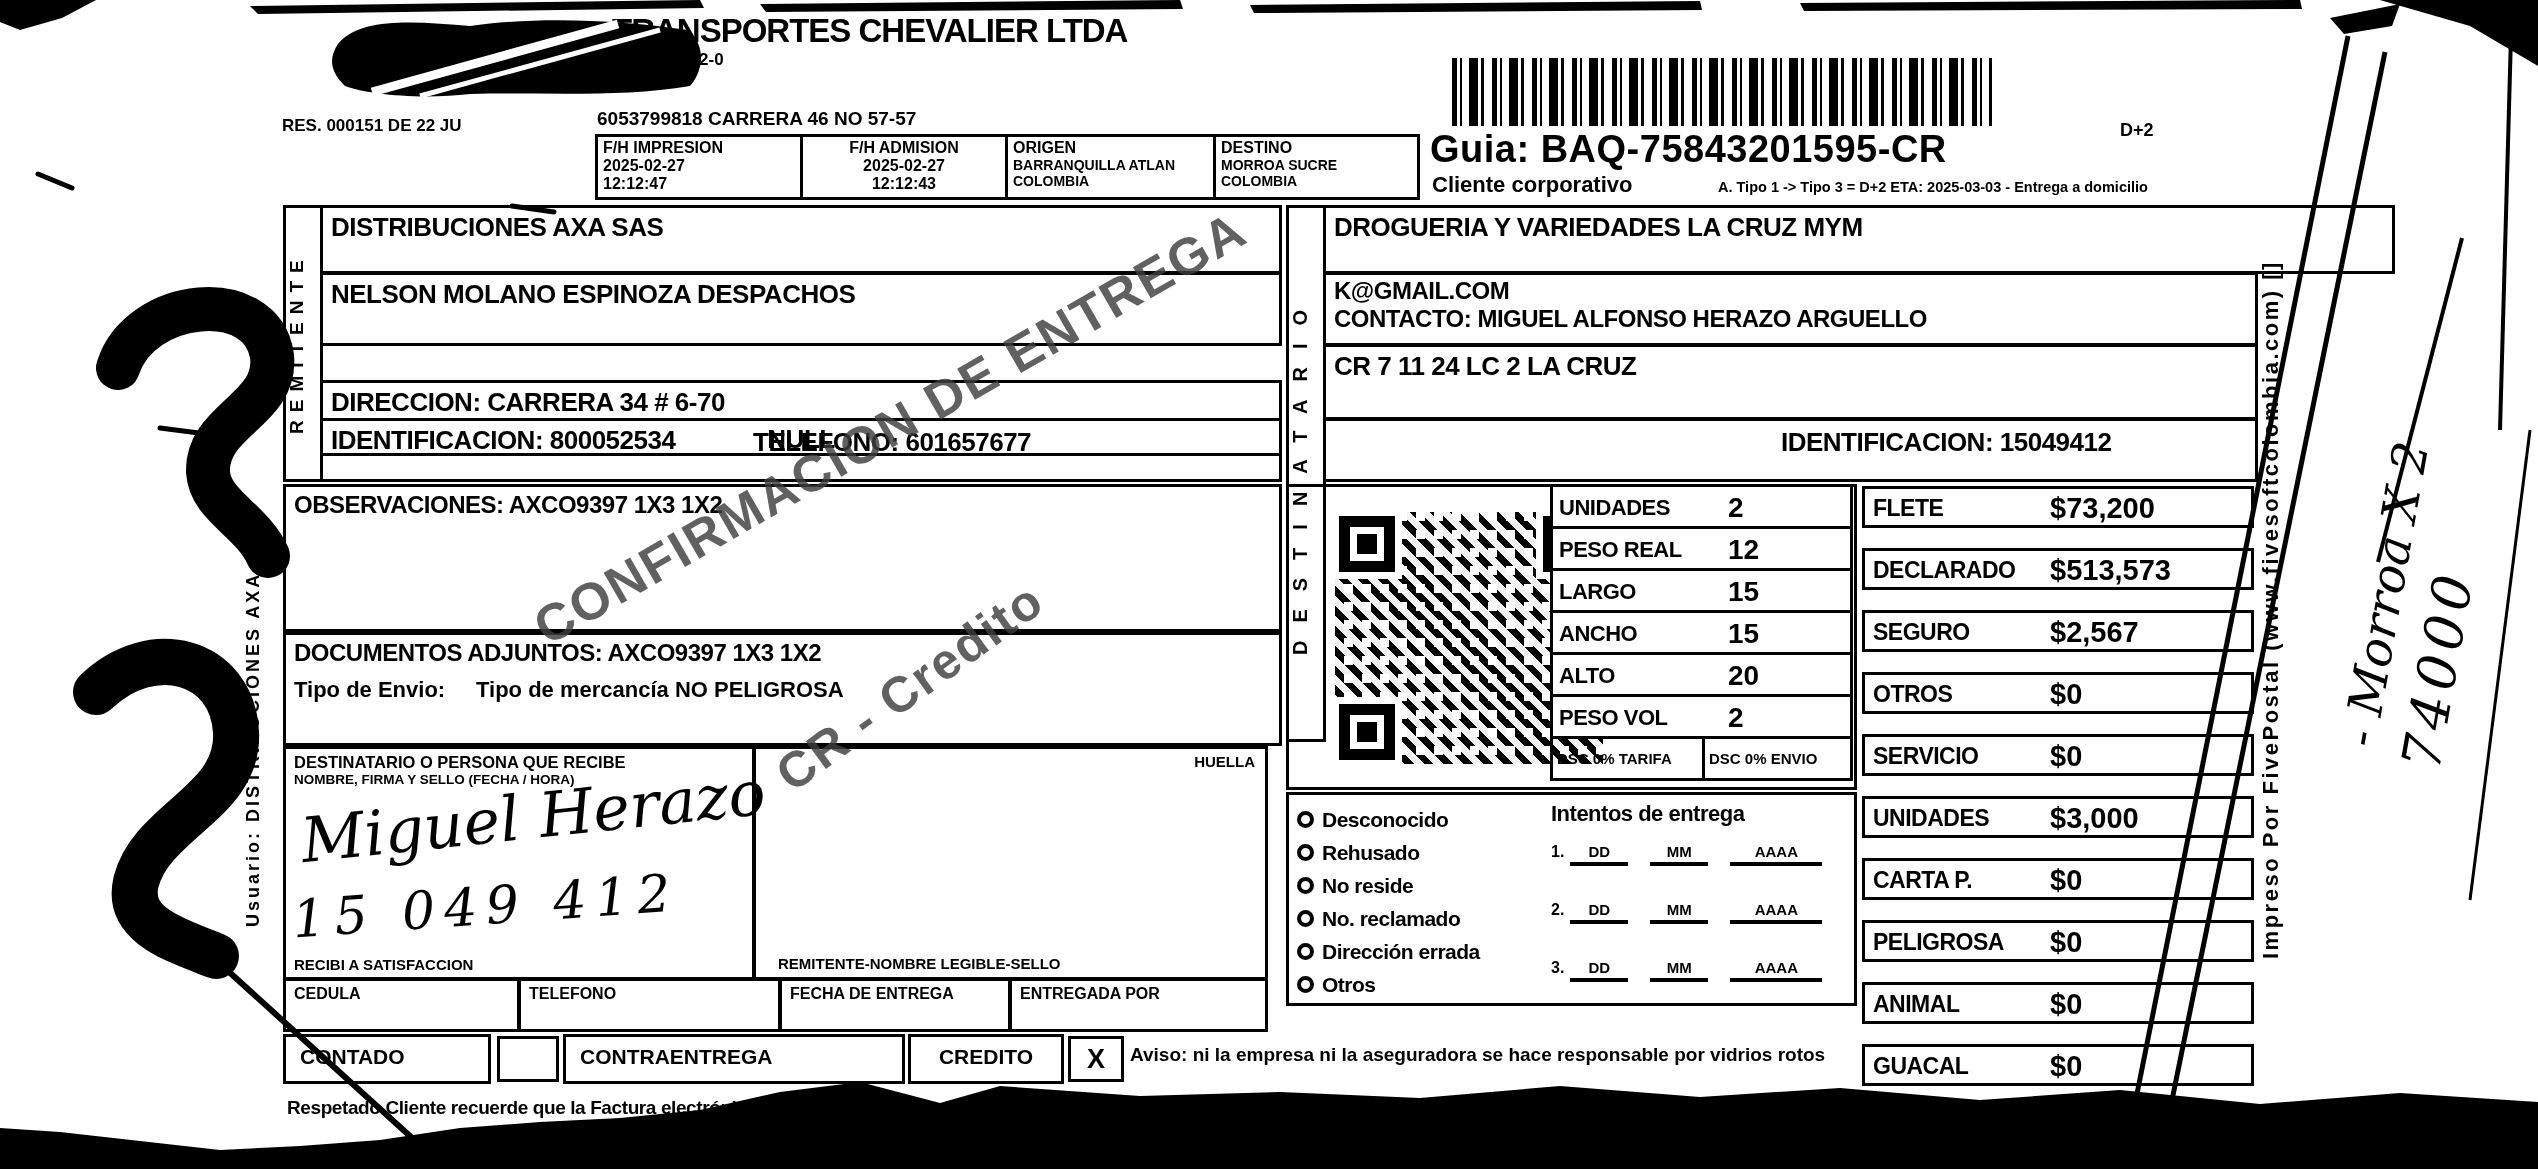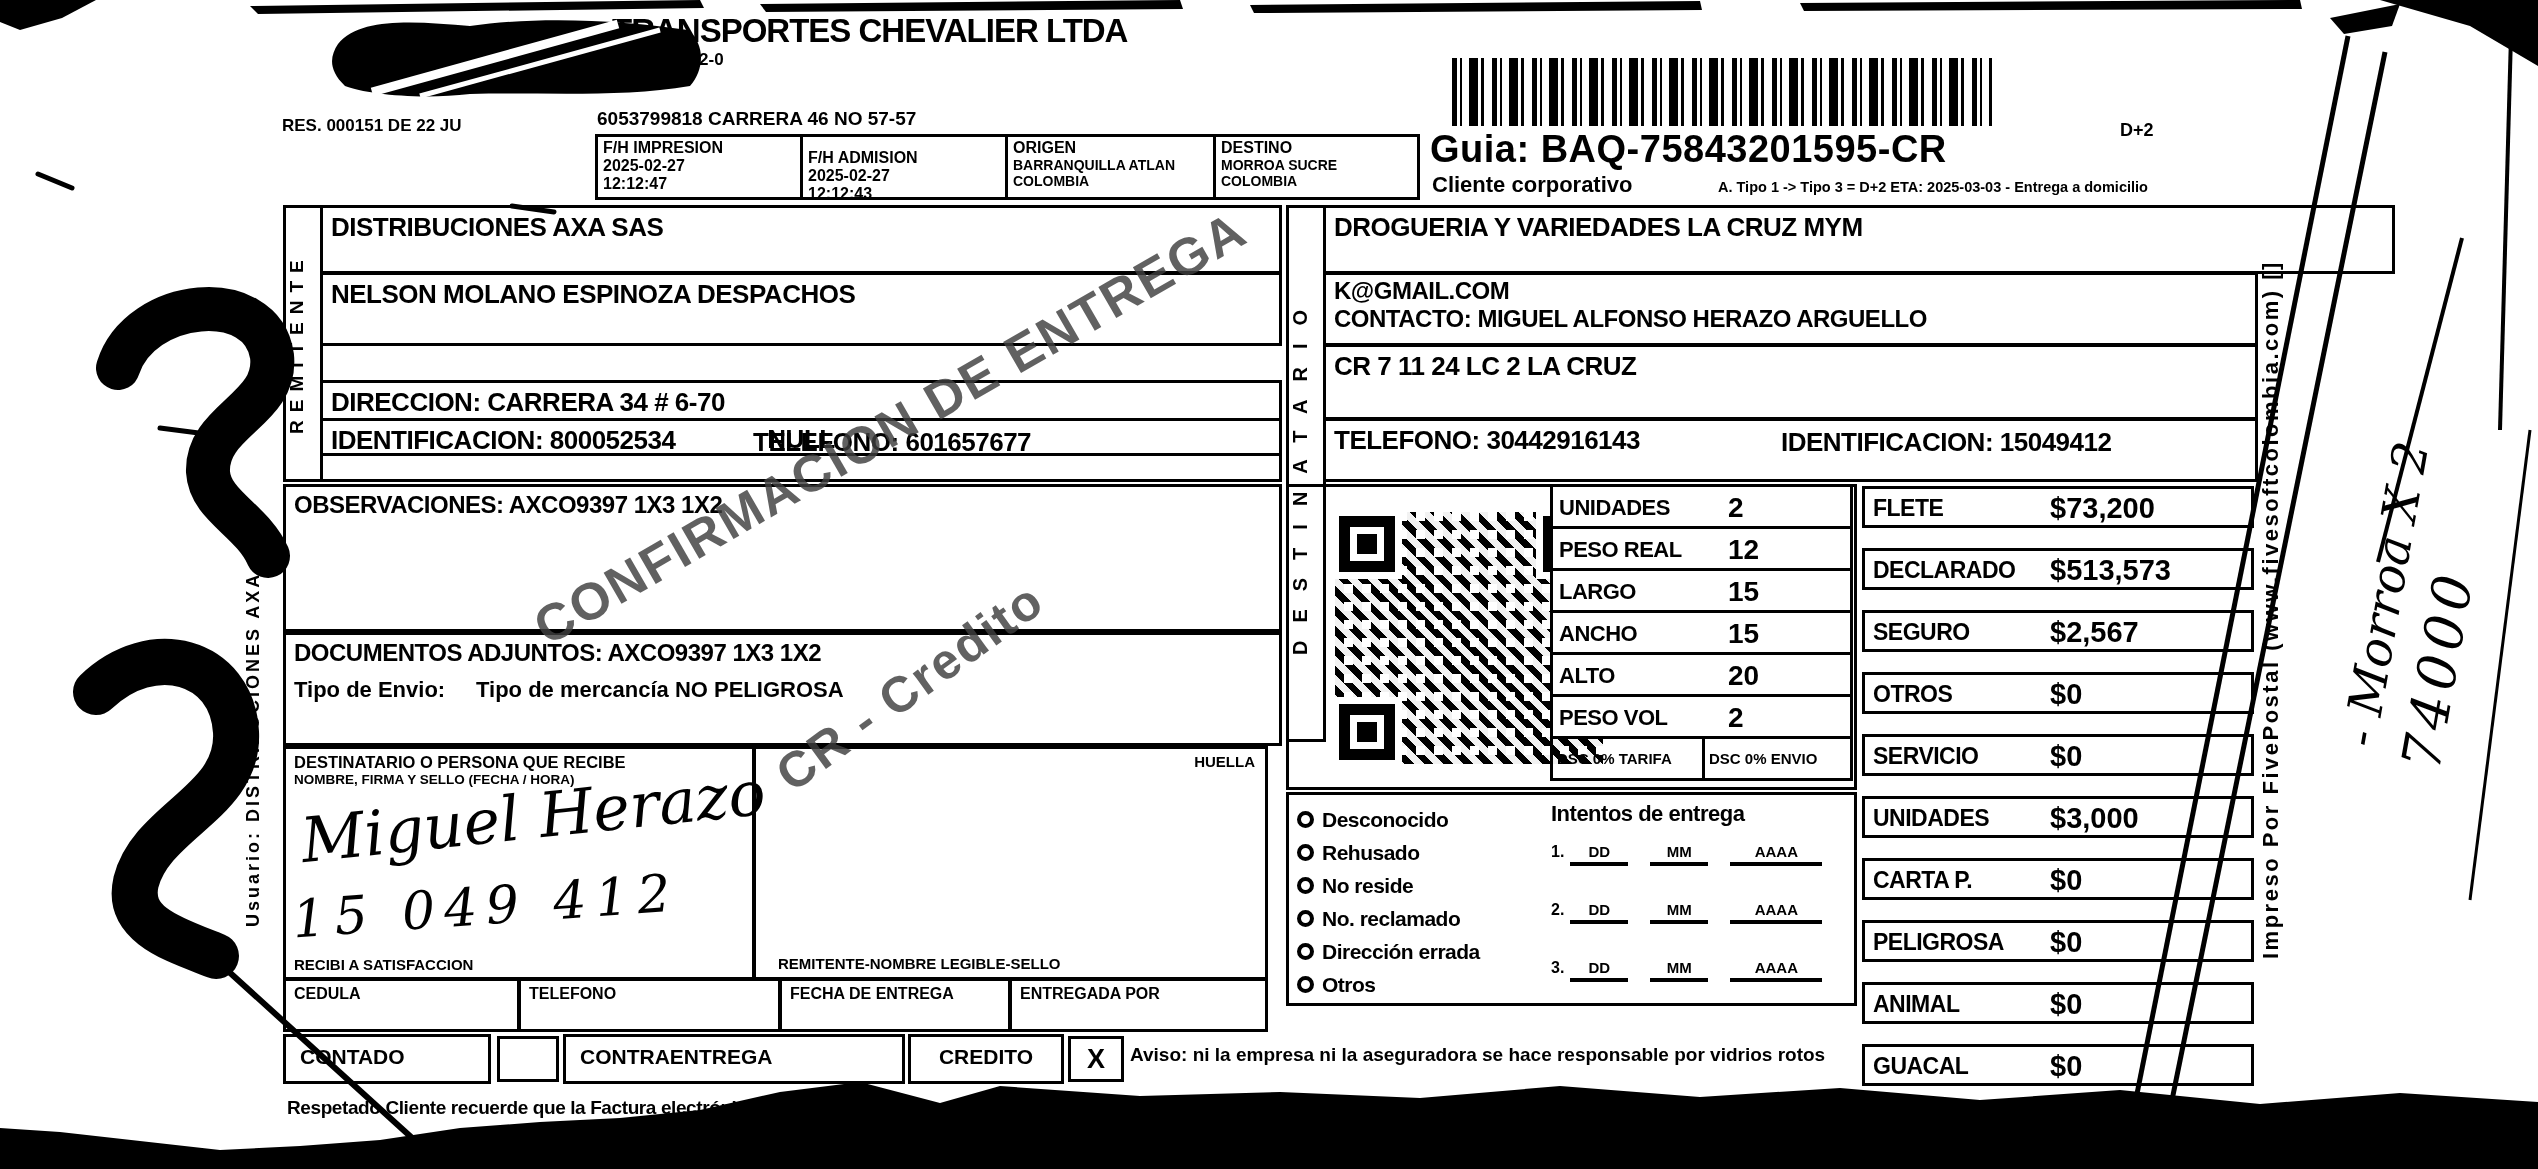--- a/index.html
+++ b/index.html
@@ -51,21 +51,21 @@
   <div class="abs b" style="left:597px;top:108px;font-size:19px;">6053799818  CARRERA 46 NO 57-57</div>
 
   <div class="cell" style="left:595px;top:134px;width:208px;height:66px;">
     <div class="pad" style="padding:2px 5px;">
       <div class="ft16">F/H IMPRESION</div>
       <div class="ft16">2025-02-27</div>
       <div class="ft16">12:12:47</div>
     </div>
   </div>
   <div class="cell" style="left:800px;top:134px;width:208px;height:66px;">
-    <div style="padding:12px 5px;">
+    <div style="padding:2px 5px;text-align:center;">
       <div class="ft16">F/H ADMISION</div>
       <div class="ft16">2025-02-27</div>
       <div class="ft16">12:12:43</div>
     </div>
   </div>
   <div class="cell" style="left:1005px;top:134px;width:211px;height:66px;">
     <div style="padding:2px 5px;">
       <div class="ft16">ORIGEN</div>
       <div style="font-size:14px;font-weight:bold;">BARRANQUILLA ATLAN</div>
       <div style="font-size:14px;font-weight:bold;">COLOMBIA</div>
@@ -115,21 +115,20 @@
   <div class="cell" style="left:1323px;top:272px;width:935px;height:74px;">
     <div style="padding:2px 8px;">
       <div class="ft24">K@GMAIL.COM</div>
       <div class="ft24">CONTACTO: MIGUEL ALFONSO HERAZO ARGUELLO</div>
     </div>
   </div>
   <div class="cell" style="left:1323px;top:344px;width:935px;height:76px;">
     <div class="pad ft26">CR 7 11 24 LC 2 LA CRUZ</div>
   </div>
   <div class="cell" style="left:1323px;top:418px;width:935px;height:64px;">
-    <div class="pad ft26" style="display:inline-block;">TELEFONO: 30442916143</div>
     <div class="abs ft26" style="left:455px;top:6px;">IDENTIFICACION: 15049412</div>
   </div>
 
   <div class="cell" style="left:283px;top:484px;width:999px;height:148px;">
     <div class="pad ft24">OBSERVACIONES: AXCO9397 1X3 1X2</div>
   </div>
   <div class="cell" style="left:283px;top:632px;width:999px;height:114px;">
     <div class="pad ft24">DOCUMENTOS ADJUNTOS: AXCO9397 1X3 1X2</div>
     <div class="abs ft22" style="left:8px;top:42px;">Tipo de Envio:</div>
     <div class="abs ft22" style="left:190px;top:42px;">Tipo de mercancía NO PELIGROSA</div>

